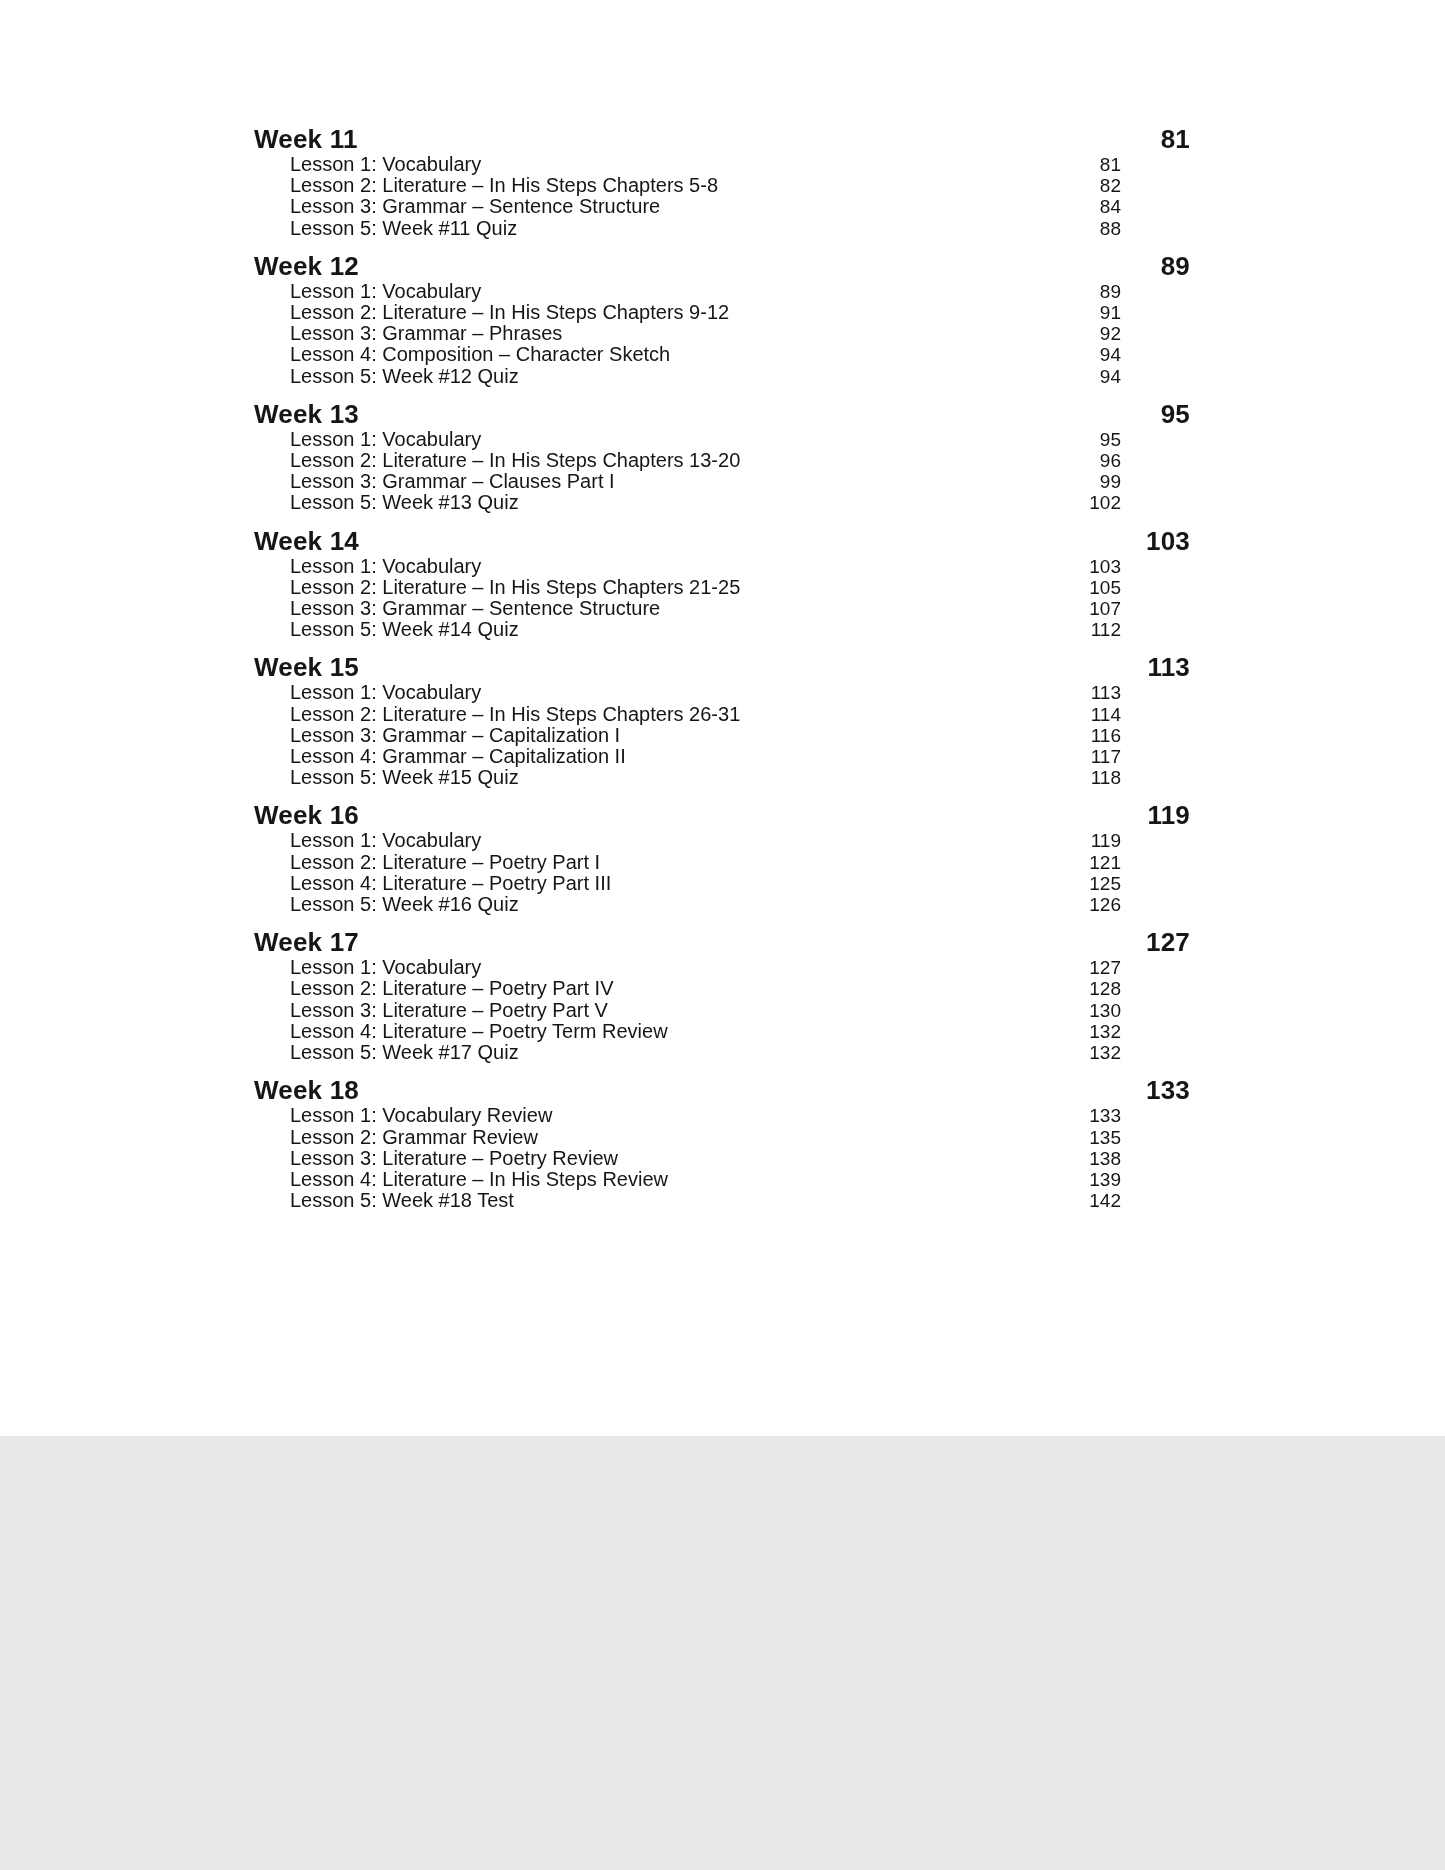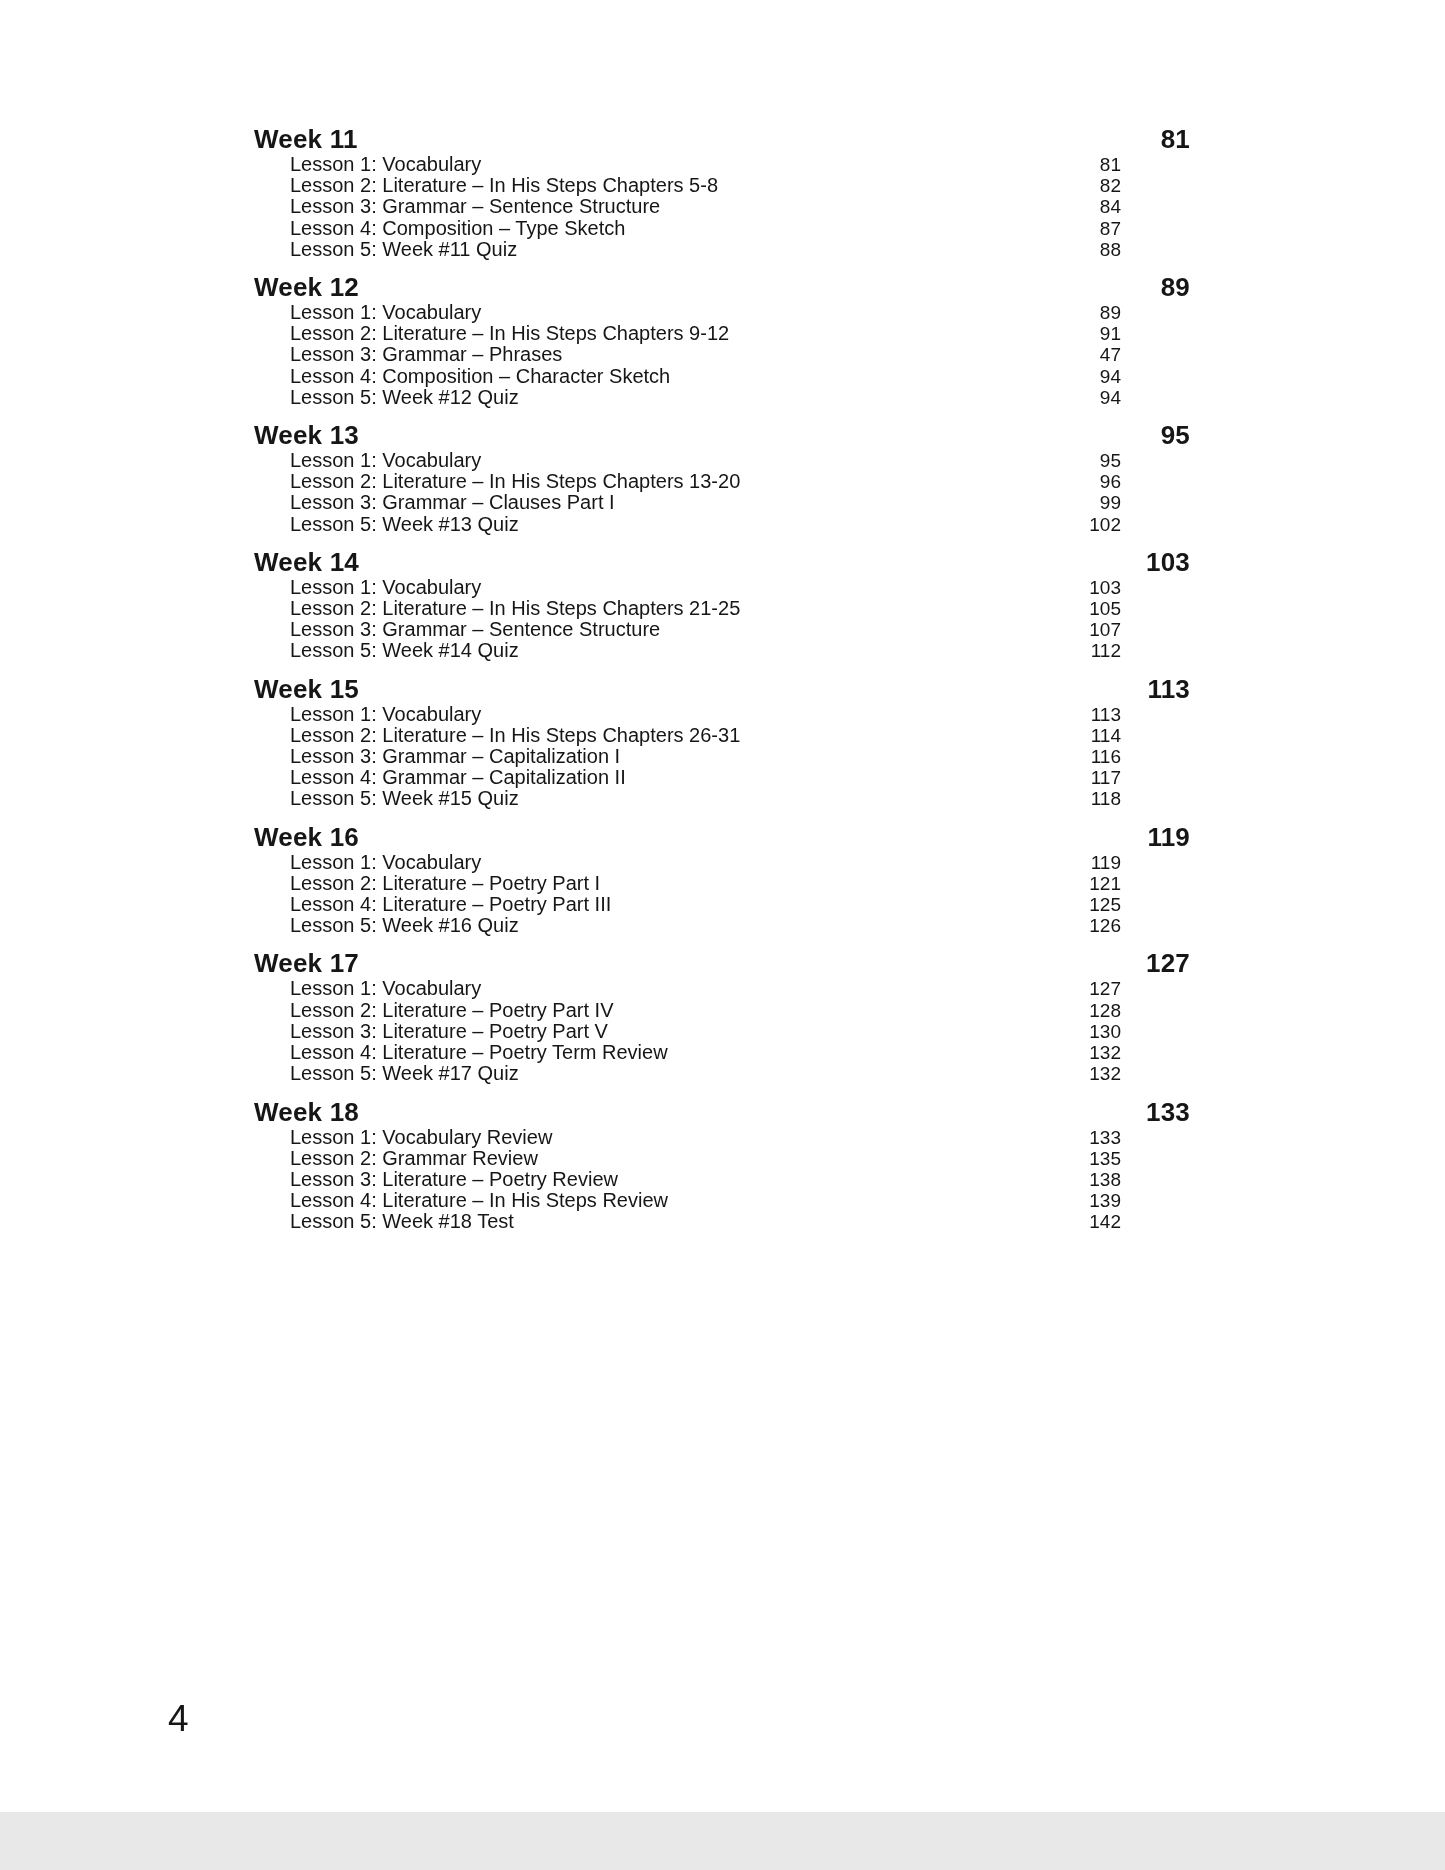--- a/index.html
+++ b/index.html
@@ -1,18 +1,18 @@
 <!DOCTYPE html>
 <html><head>
 <meta charset="utf-8">
 <style>
   html,body{margin:0;padding:0;background:#e8e8e8;}
   .page{
     position:relative;
-    width:1445px;height:1812px;
+    width:1445px;height:1436px;
     background:#ffffff;
     color:#161616;
     font-family:"Liberation Sans", sans-serif;
     overflow:hidden;
     margin:0 auto;
   }
   .toc{
     position:absolute;
     left:254px;
     top:112px;
@@ -63,44 +63,40 @@
         </div>
         <div class="lesson">
           <span>Lesson 2: Literature – In His Steps Chapters 5-8</span>
           <span class="pg">82</span>
         </div>
         <div class="lesson">
           <span>Lesson 3: Grammar – Sentence Structure</span>
           <span class="pg">84</span>
         </div>
         <div class="lesson">
-          <span>Lesson 4: Composition – Type Sketch</span>
-          <span class="pg">87</span>
-        </div>
-        <div class="lesson">
           <span>Lesson 5: Week #11 Quiz</span>
           <span class="pg">88</span>
         </div>
       </section>
       <section class="section">
         <div class="head">
           <span>Week 12</span>
           <span>89</span>
         </div>
         <div class="lesson">
           <span>Lesson 1: Vocabulary</span>
           <span class="pg">89</span>
         </div>
         <div class="lesson">
           <span>Lesson 2: Literature – In His Steps Chapters 9-12</span>
           <span class="pg">91</span>
         </div>
         <div class="lesson">
           <span>Lesson 3: Grammar – Phrases</span>
-          <span class="pg">47</span>
+          <span class="pg">92</span>
         </div>
         <div class="lesson">
           <span>Lesson 4: Composition – Character Sketch</span>
           <span class="pg">94</span>
         </div>
         <div class="lesson">
           <span>Lesson 5: Week #12 Quiz</span>
           <span class="pg">94</span>
         </div>
       </section>

